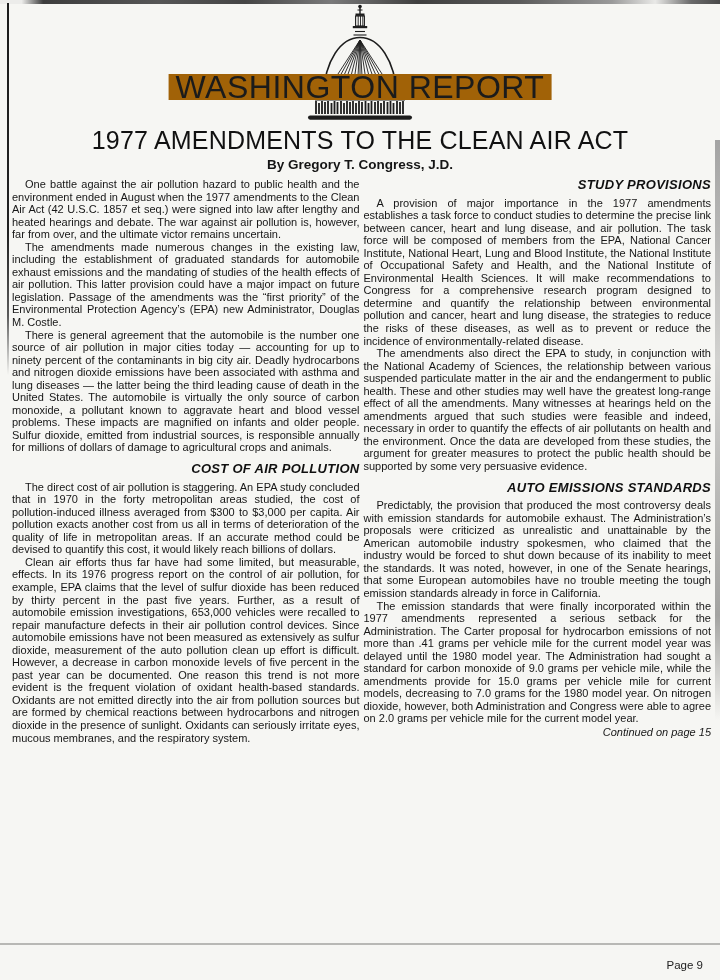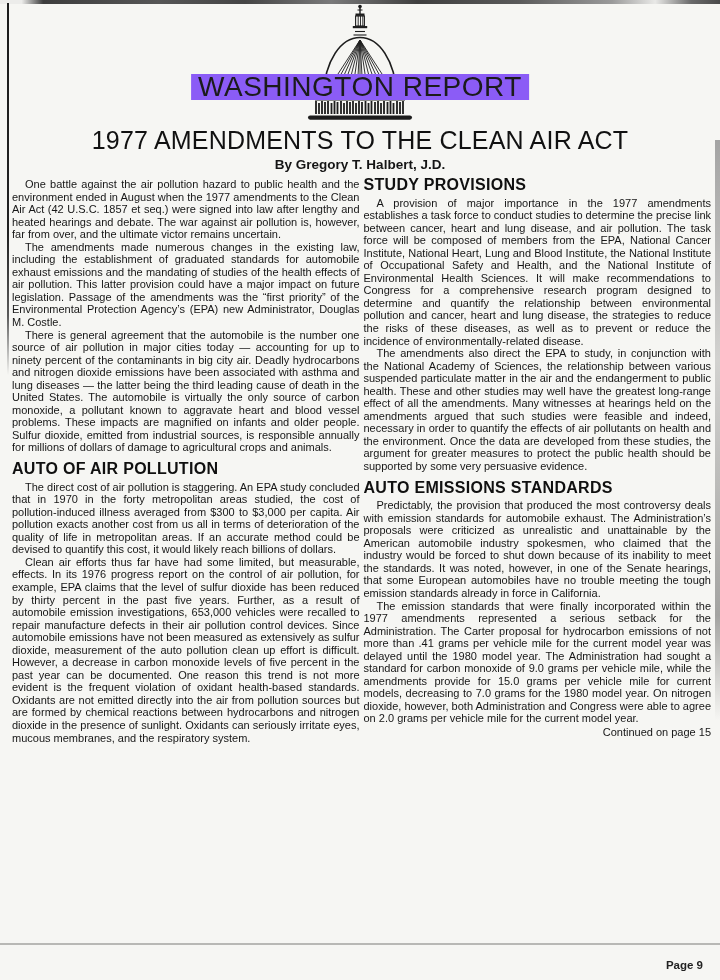--- a/index.html
+++ b/index.html
@@ -26,22 +26,22 @@
   }
   .scan-bottom-rule {
     position:absolute; left:0; top:943px; width:720px; height:2px;
     background:#969694; opacity:.65;
   }
   
   .header { position:relative; height:176px; }
   .dome { position:absolute; top:4px; left:50%; transform:translateX(-50%); z-index:1; }
   .masthead-title {
     position:absolute; top:74px; left:50%; transform:translateX(-50%); z-index:2;
-    background:#8b5cf6; padding:0 7px;
-    font-size:28px; line-height:26px; letter-spacing:0.5px; font-weight:normal;
+    background:#a16207; padding:0 7px;
+    font-size:32px; line-height:26px; letter-spacing:0.5px; font-weight:normal;
     white-space:nowrap; color:#1b1b1b;
   }
   .colonnade { position:absolute; top:99px; left:50%; transform:translateX(-50%); z-index:1; }
   .headline {
     position:absolute; top:126px; width:100%; text-align:center; z-index:2;
     font-size:25px; line-height:28px; font-weight:normal; letter-spacing:0.2px; color:#111;
     white-space:nowrap;
   }
   .byline {
     position:absolute; top:157px; width:100%; text-align:center; z-index:2;
@@ -50,28 +50,28 @@
   
   .columns { display:flex; gap:4px; padding:2px 9px 0 12px; }
   .col {
     flex:1; min-width:0;
     font-size:11px; line-height:12.55px;
     text-align:justify; text-justify:inter-word;
     color:#161616;
   }
   .col p { margin:0; text-indent:13px; }
   .col-heading {
-    text-align:left; font-weight:bold; font-size:16px;
-    letter-spacing:0.3px; margin:9px 0 5px; text-indent:0; color:#101010;
+    text-align:right; font-weight:bold; font-size:13px;
+    letter-spacing:0.3px; margin:9px 0 5px; text-indent:0; color:#101010;font-style:italic;
   }
   .col-heading.first { margin-top:1px; }
-  .continued { text-align:right; margin-top:1px; font-size:11px; }
+  .continued { text-align:right; font-style:italic; margin-top:1px; font-size:11px; }
   
   .footer-issue { position:absolute; left:1px; top:1004px; font-size:11.5px; font-weight:bold; letter-spacing:0.3px; color:#222; }
-  .footer-page { position:absolute; right:17px; top:959px; font-size:11.5px; font-weight:bold; color:#222; }
+  .footer-page { position:absolute; right:17px; top:959px; font-size:11.5px; font-weight:normal; color:#222; }
   svg { display:block; }
 </style>
 </head>
 <body>
 
 <div class="scan-top"></div>
 <div class="scan-left"></div>
 <div class="scan-right"></div>
 <div class="scan-bottom-rule"></div>
 
@@ -93,29 +93,29 @@
   </span>
   <div class="masthead-title">WASHINGTON REPORT</div>
   <span class="colonnade">
     <svg width="106" height="24" viewBox="0 0 106 24" fill="none" stroke="#1d1d1d">
       <path d="M8,0.9 H98" stroke-width="1.3"></path>
       <path d="M9,2 V15 M12,4 V15 M15,2 V15 M18,3 V15 M21,2 V15 M24.5,4 V15 M27.5,2 V15 M30.5,3 V15 M34,2 V15 M37,4 V15 M40,2 V15 M43,3 V15 M46,2 V15 M49,4 V15 M52,2 V15 M55,3 V15 M58.5,2 V15 M61.5,4 V15 M64.5,2 V15 M68,3 V15 M71,2 V15 M74,4 V15 M77,2 V15 M80.5,3 V15 M83.5,2 V15 M86.5,4 V15 M90,2 V15 M93,3 V15 M96,2 V15" stroke-width="1.8"></path>
       <rect x="1" y="16.5" width="104" height="4.2" rx="2.1" fill="#1d1d1d" stroke="none"></rect>
     </svg>
   </span>
   <div class="headline">1977 AMENDMENTS TO THE CLEAN AIR ACT</div>
-  <div class="byline">By Gregory T. Halbert, J.D.</div>
+  <div class="byline">By Gregory T. Congress, J.D.</div>
 </div>
 
 <div class="columns">
   <div class="col">
     <p>One battle against the air pollution hazard to public health and the environment ended in August when the 1977 amendments to the Clean Air Act (42 U.S.C. 1857 et seq.) were signed into law after lengthy and heated hearings and debate. The war against air pollution is, however, far from over, and the ultimate victor remains uncertain.</p>
     <p>The amendments made numerous changes in the existing law, including the establishment of graduated standards for automobile exhaust emissions and the mandating of studies of the health effects of air pollution. This latter provision could have a major impact on future legislation. Passage of the amendments was the “first priority” of the Environmental Protection Agency’s (EPA) new Administrator, Douglas M. Costle.</p>
     <p>There is general agreement that the automobile is the number one source of air pollution in major cities today — accounting for up to ninety percent of the contaminants in big city air. Deadly hydrocarbons and nitrogen dioxide emissions have been associated with asthma and lung diseases — the latter being the third leading cause of death in the United States. The automobile is virtually the only source of carbon monoxide, a pollutant known to aggravate heart and blood vessel problems. These impacts are magnified on infants and older people. Sulfur dioxide, emitted from industrial sources, is responsible annually for millions of dollars of damage to agricultural crops and animals.</p>
-    <div class="col-heading">AUTO OF AIR POLLUTION</div>
+    <div class="col-heading">COST OF AIR POLLUTION</div>
     <p>The direct cost of air pollution is staggering. An EPA study concluded that in 1970 in the forty metropolitan areas studied, the cost of pollution-induced illness averaged from $300 to $3,000 per capita. Air pollution exacts another cost from us all in terms of deterioration of the quality of life in metropolitan areas. If an accurate method could be devised to quantify this cost, it would likely reach billions of dollars.</p>
     <p>Clean air efforts thus far have had some limited, but measurable, effects. In its 1976 progress report on the control of air pollution, for example, EPA claims that the level of sulfur dioxide has been reduced by thirty percent in the past five years. Further, as a result of automobile emission investigations, 653,000 vehicles were recalled to repair manufacture defects in their air pollution control devices. Since automobile emissions have not been measured as extensively as sulfur dioxide, measurement of the auto pollution clean up effort is difficult. However, a decrease in carbon monoxide levels of five percent in the past year can be documented. One reason this trend is not more evident is the frequent violation of oxidant health-based standards. Oxidants are not emitted directly into the air from pollution sources but are formed by chemical reactions between hydrocarbons and nitrogen dioxide in the presence of sunlight. Oxidants can seriously irritate eyes, mucous membranes, and the respiratory system.</p>
   </div>
   <div class="col">
     <div class="col-heading first">STUDY PROVISIONS</div>
     <p>A provision of major importance in the 1977 amendments establishes a task force to conduct studies to determine the precise link between cancer, heart and lung disease, and air pollution. The task force will be composed of members from the EPA, National Cancer Institute, National Heart, Lung and Blood Institute, the National Institute of Occupational Safety and Health, and the National Institute of Environmental Health Sciences. It will make recommendations to Congress for a comprehensive research program designed to determine and quantify the relationship between environmental pollution and cancer, heart and lung disease, the strategies to reduce the risks of these diseases, as well as to prevent or reduce the incidence of environmentally-related disease.</p>
     <p>The amendments also direct the EPA to study, in conjunction with the National Academy of Sciences, the relationship between various suspended particulate matter in the air and the endangerment to public health. These and other studies may well have the greatest long-range effect of all the amendments. Many witnesses at hearings held on the amendments argued that such studies were feasible and indeed, necessary in order to quantify the effects of air pollutants on health and the environment. Once the data are developed from these studies, the argument for greater measures to protect the public health should be supported by some very persuasive evidence.</p>
     <div class="col-heading">AUTO EMISSIONS STANDARDS</div>
     <p>Predictably, the provision that produced the most controversy deals with emission standards for automobile exhaust. The Administration’s proposals were criticized as unrealistic and unattainable by the American automobile industry spokesmen, who claimed that the industry would be forced to shut down because of its inability to meet the standards. It was noted, however, in one of the Senate hearings, that some European automobiles have no trouble meeting the tough emission standards already in force in California.</p>
     <p>The emission standards that were finally incorporated within the 1977 amendments represented a serious setback for the Administration. The Carter proposal for hydrocarbon emissions of not more than .41 grams per vehicle mile for the current model year was delayed until the 1980 model year. The Administration had sought a standard for carbon monoxide of 9.0 grams per vehicle mile, while the amendments provide for 15.0 grams per vehicle mile for current models, decreasing to 7.0 grams for the 1980 model year. On nitrogen dioxide, however, both Administration and Congress were able to agree on 2.0 grams per vehicle mile for the current model year.</p>

